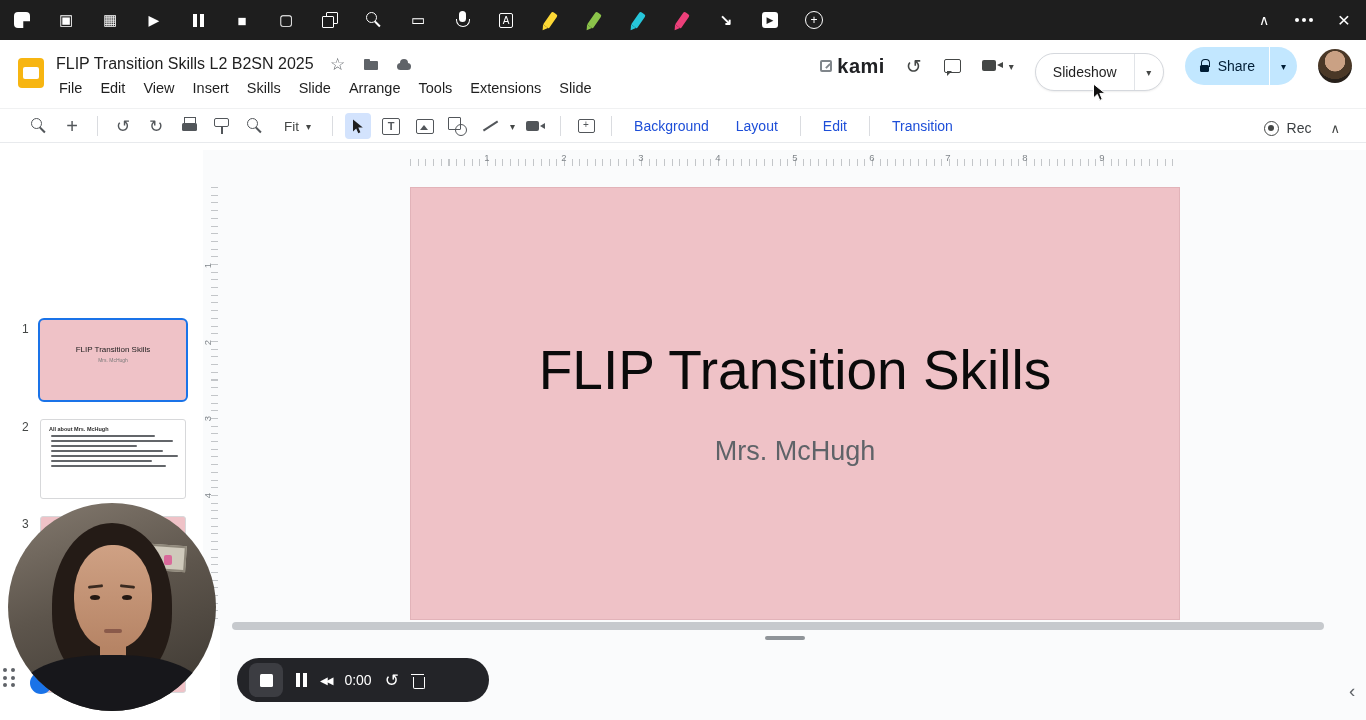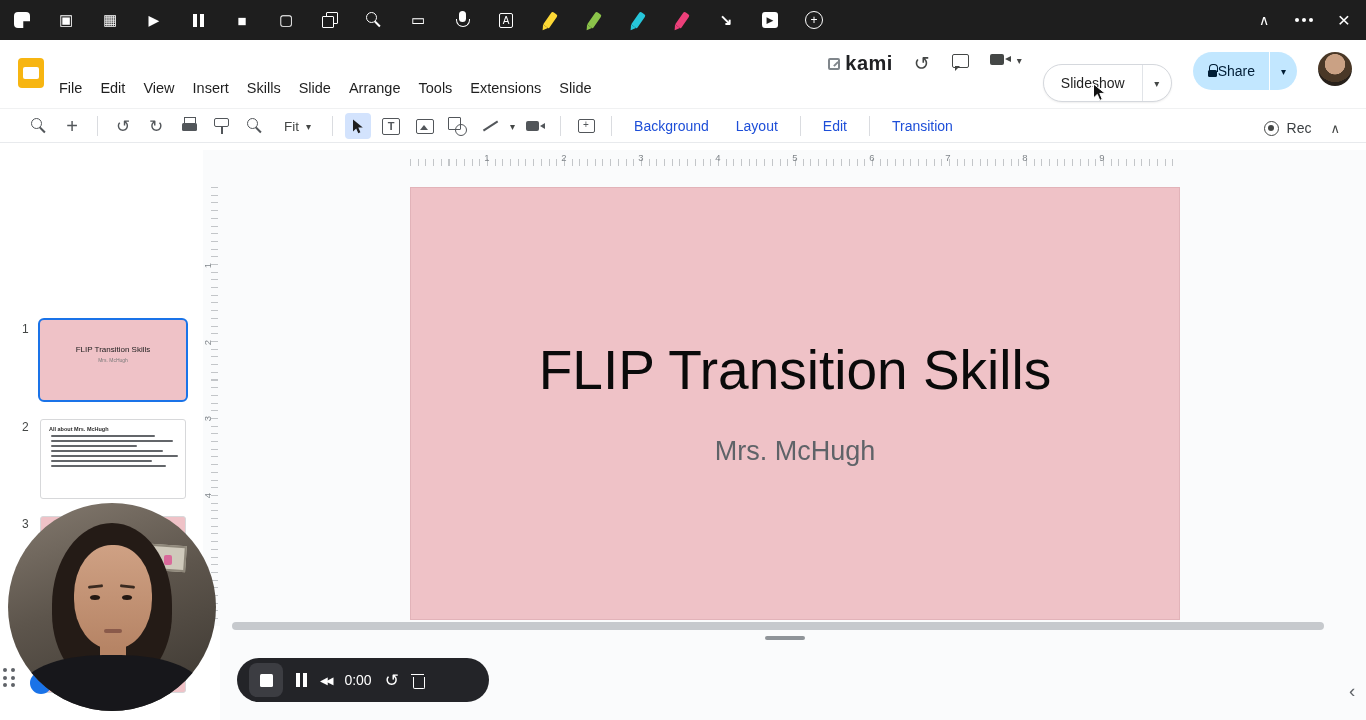--- a/index.html
+++ b/index.html
@@ -46,41 +46,41 @@
   .doc-row { position:absolute; left:56px; top:13px; display:flex; align-items:center; gap:15px; height:22px; }
   .doc-title { font-size:16px; color:#1f1f1f; white-space:nowrap; }
   .t-ic { color:#5f6368; display:flex; align-items:center; justify-content:center; width:18px; height:18px; position:relative; }
   .ic-star::before { content:"☆"; font-size:17px; }
   .folder-ic::before { content:""; position:absolute; width:14px; height:9px; background:#5f6368; border-radius:1px; left:2px; top:6px; }
   .folder-ic::after { content:""; position:absolute; width:6px; height:3px; background:#5f6368; border-radius:1px 1px 0 0; left:2px; top:4px; }
   .cloud-ic::before { content:""; position:absolute; width:14px; height:7px; background:#5f6368; border-radius:8px; left:2px; top:8px; }
   .cloud-ic::after { content:""; position:absolute; width:8px; height:8px; background:#5f6368; border-radius:50%; left:5px; top:4px; }
   .menu-row { position:absolute; left:50px; top:37px; display:flex; }
   .menu-item { font-size:14.5px; color:#1f1f1f; padding:3px 9px; border-radius:4px; cursor:default; }
-  .hdr-right { position:absolute; right:14px; top:12px; height:44px; display:flex; align-items:flex-start; gap:21px; }
+  .hdr-right { position:absolute; right:14px; top:4px; height:44px; display:flex; align-items:center; gap:21px; }
   .kami-wordmark { display:flex; align-items:center; gap:5px; }
   .kami-box { width:12px; height:12px; border:2px solid #80868b; border-radius:2px; position:relative; }
   .kami-box::after { content:""; position:absolute; width:6px; height:2px; background:#80868b; transform:rotate(-45deg); left:3px; top:3px; }
   .kami-text { font-size:20px; font-weight:bold; color:#202124; letter-spacing:0.5px; }
   .ic-history { font-size:19px; color:#444746; }
   .ic-history::before { content:"↺"; }
   .bubble-ic { width:18px; height:18px; position:relative; }
   .bubble-ic::before { content:""; position:absolute; width:15px; height:12px; border:1.7px solid #444746; border-radius:2px; left:1px; top:2px; }
   .bubble-ic::after { content:""; position:absolute; left:4px; top:14px; border-left:0px solid transparent; border-right:5px solid transparent; border-top:5px solid #444746; }
   .cam-wrap { display:flex; align-items:center; gap:5px; }
   .cam-ic { width:22px; height:16px; position:relative; }
   .cam-ic::before { content:""; position:absolute; width:14px; height:11px; background:#444746; border-radius:2px; left:0; top:2px; }
   .cam-ic::after { content:""; position:absolute; left:15px; top:4px; border-top:3.5px solid transparent; border-bottom:3.5px solid transparent; border-right:6px solid #444746; }
   .caret-sm { font-size:10px; color:#444746; }
   .caret-sm::before { content:"▾"; }
   .btn-slideshow { height:38px; background:#fff; border:1px solid #d5d8dd; border-radius:19px; display:flex; align-items:center; box-shadow:0 1px 2px rgba(0,0,0,.07); overflow:hidden;margin-top:12px; }
   .bs-main { padding:0 17px; font-size:14px; color:#1f1f1f; line-height:36px; }
   .bs-caret { width:29px; height:100%; border-left:1px solid #e1e4e8; display:flex; align-items:center; justify-content:center; }
   .btn-share { height:38px; background:#c2e7ff; border-radius:19px; display:flex; align-items:center; overflow:hidden; }
-  .share-main { display:flex; gap:0; padding:0 14px; font-size:14px; align-items:center; color:#001d35; height:100%; }
+  .share-main { display:flex; gap:8px; padding:0 14px; font-size:14px; align-items:center; color:#001d35; height:100%; }
   .lock-ic { width:11px; height:14px; position:relative; }
   .lock-ic::before { content:""; position:absolute; width:9px; height:7px; background:#001d35; border-radius:1.5px; left:1px; top:6px; }
   .lock-ic::after { content:""; position:absolute; width:7px; height:7px; border:1.6px solid #001d35; border-bottom:none; border-radius:4px 4px 0 0; left:2px; top:0; }
   .share-caret { width:28px; height:100%; display:flex; align-items:center; justify-content:center; border-left:1.5px solid #ffffff; }
   .share-caret .caret-sm { color:#001d35; }
   .avatar { width:34px; height:34px; border-radius:50%; background:radial-gradient(circle at 50% 36%, #caa184 0 36%, #4a3827 38% 64%, #27201a 65%); }
 
   
   .toolbar { position:absolute; top:108px; left:0; width:1366px; height:35px; background:#fff; border-top:1px solid #f0f1f2; border-bottom:1px solid #e8eaed; }
   .tb-left { position:absolute; left:26px; top:0; height:34px; display:flex; align-items:center; gap:7px; }
@@ -215,20 +215,26 @@
     </div>
     <div class="kb-right">
       <div class="kb-ic kb-collapse"></div>
       <div class="kb-ic kb-more"></div>
       <div class="kb-ic kb-close"></div>
     </div>
   </div>
 
   <div class="header">
     <div class="slides-logo"></div>
+    <div class="doc-row">
+      <span class="doc-title">FLIP Transition Skills L2 B2SN 2025</span>
+      <span class="t-ic ic-star"></span>
+      <span class="t-ic folder-ic"></span>
+      <span class="t-ic cloud-ic"></span>
+    </div>
     <nav class="menu-row">
       <span class="menu-item">File</span>
       <span class="menu-item">Edit</span>
       <span class="menu-item">View</span>
       <span class="menu-item">Insert</span>
       <span class="menu-item">Skills</span>
       <span class="menu-item">Slide</span>
       <span class="menu-item">Arrange</span>
       <span class="menu-item">Tools</span>
       <span class="menu-item">Extensions</span>

